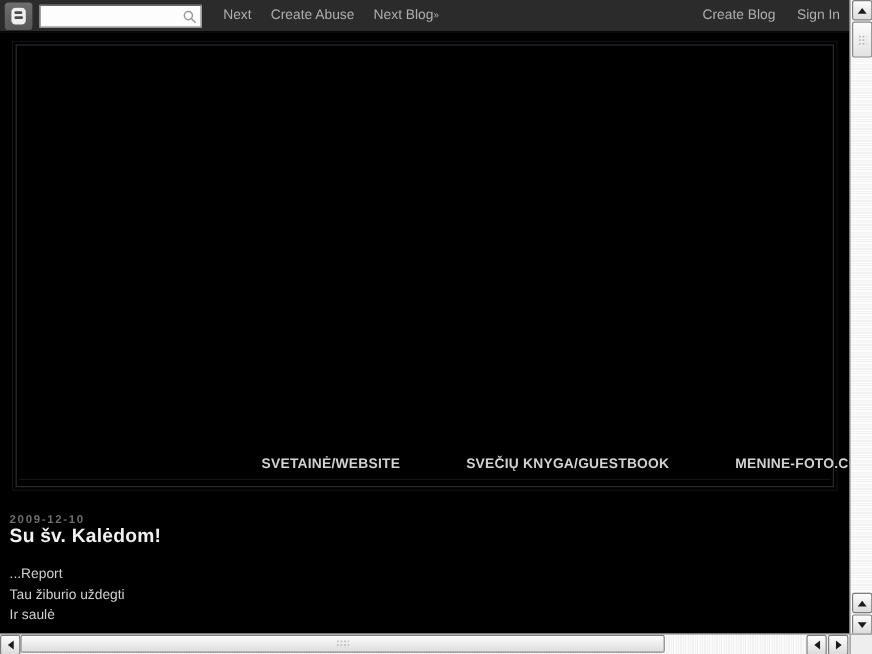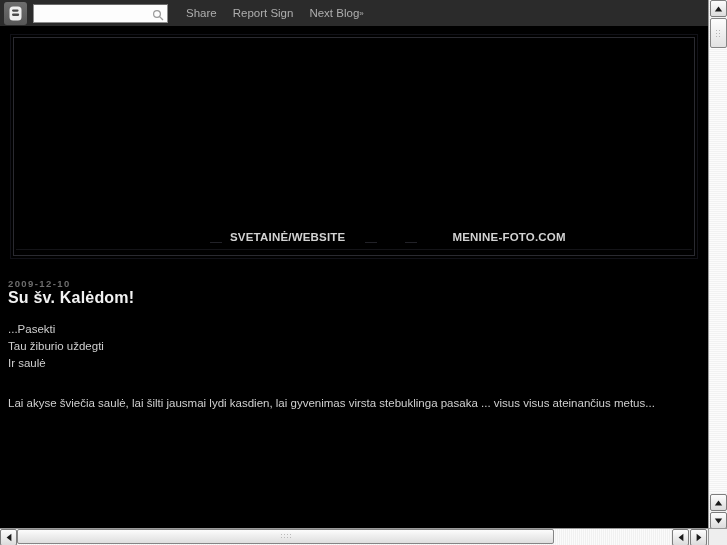--- a/index.html
+++ b/index.html
@@ -97,21 +97,21 @@
     height: 500px;
     background: #000;
     overflow: hidden;
   }
 
   
   #banner {
     position: relative;
     margin: 9px 0 0 13px;
     width: 682px;
-    height: 219px;
+    height: 369px;
     background: #000;
     border: 1px solid #2a2a30;
     outline: 1px solid #111117;
     outline-offset: 2px;
   }
 
   #banner-menu {
     position: absolute;
     left: 0; right: 0;
     bottom: 10px;
@@ -307,45 +307,50 @@
     <div id="search-wrap">
       <input id="search-input" type="text" value="" placeholder="" style="">
       <span id="search-icon">
         <svg width="12" height="12" viewBox="0 0 12 12" aria-hidden="true">
           <circle cx="5" cy="5" r="3.4" fill="none" stroke="#9a9a9a" stroke-width="1.2"></circle>
           <line x1="7.6" y1="7.6" x2="11" y2="11" stroke="#9a9a9a" stroke-width="1.3"></line>
         </svg>
       </span>
     </div>
 
-    <a class="nav-link" href="#">Share</a>
-    <a class="nav-link" href="#">Report Sign</a>
+    <a class="nav-link" href="#">Next</a>
+    <a class="nav-link" href="#">Create Abuse</a>
     <a class="nav-link" href="#"><span>Next Blog</span><span class="chevrons">»</span></a>
 
+    <div id="nav-right">
+      <a class="nav-link" href="#">Create Blog</a>
+      <a class="nav-link" href="#">Sign In</a>
+    </div>
   </div>
 
   <div id="page">
 
     <div id="banner">
       <div id="banner-menu">
         <span class="menu-sep"></span>
         <a class="banner-menu-item menu-gap-1" href="#">SVETAINĖ/WEBSITE</a>
         <span class="menu-sep" style="margin-left:20px"></span>
+        <a class="banner-menu-item menu-gap-2" href="#">SVEČIŲ KNYGA/GUESTBOOK</a>
         <span class="menu-sep" style="margin-left:20px"></span>
         <a class="banner-menu-item menu-gap-3" href="#">MENINE-FOTO.COM</a>
       </div>
       <div id="banner-rule"></div>
     </div>
 
     <div id="post">
       <div id="post-date">2009-12-10</div>
       <h1 id="post-title">Su šv. Kalėdom!</h1>
 
       <div id="post-body">
-        <div class="poem-line">...Pasekti</div>
+        <div class="poem-line">...Report</div>
         <div class="poem-line">Tau žiburio uždegti</div>
         <div class="poem-line">Ir saulė</div>
 
         <div id="post-closing">Lai akyse šviečia saulė, lai šilti jausmai lydi kasdien, lai gyvenimas virsta stebuklinga pasaka ... visus visus ateinančius metus...</div>
       </div>
     </div>
   </div>
 
   <div id="vscroll">
     <div id="vscroll-track"></div>

